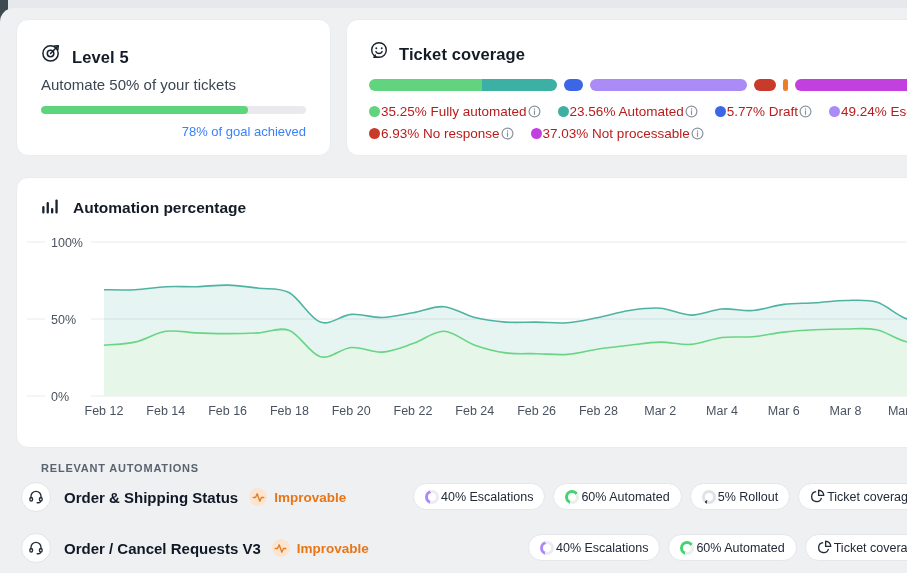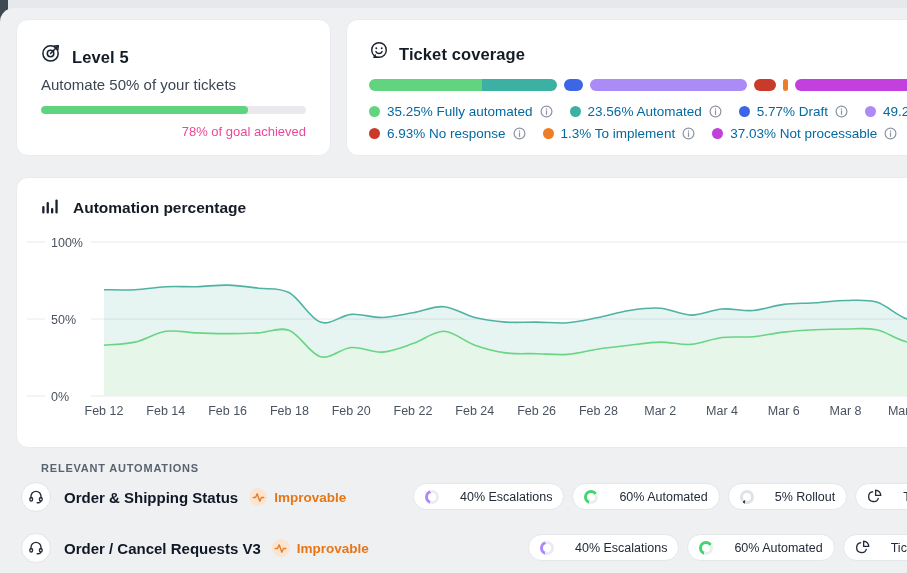--- a/index.html
+++ b/index.html
@@ -16,52 +16,52 @@
   #level-card{left:16px;top:19px;width:315px;height:137px;padding:22px 24px;}
   #coverage-card{left:346px;top:19px;width:600px;height:137px;padding:20px 22px;}
   #chart-card{left:16px;top:177px;width:930px;height:271px;padding:0;}
 
   .card-head{display:flex;align-items:flex-end;gap:10px;}
   .card-title{font-size:16.5px;font-weight:700;color:#141c27;letter-spacing:.1px;}
   .subtitle{margin-top:9px;font-size:15px;color:#3b4653;}
 
   .progress-track{margin-top:13px;height:8px;border-radius:4px;background:#e9e9ee;overflow:hidden;}
   .progress-fill{height:100%;border-radius:4px;}
-  .progress-caption{margin-top:10px;text-align:right;font-size:13px;color:#ec4899;}
+  .progress-caption{margin-top:10px;text-align:right;font-size:13px;color:#3b82f6;}
 
   #coverage-bar{margin-top:15px;height:12px;display:flex;align-items:center;}
   .seg{height:12px;flex:none;}
   .seg.round-l{border-top-left-radius:6px;border-bottom-left-radius:6px;}
   .seg.round-r{border-top-right-radius:6px;border-bottom-right-radius:6px;}
   .seg.gap{margin-left:7px;}
 
   #coverage-legend{margin-top:13px;display:flex;flex-direction:column;gap:7px;}
   .legend-row{display:flex;align-items:center;gap:17px;white-space:nowrap;}
-  .legend-item{display:flex;align-items:center;gap:7px;font-size:13.5px;color:#0369a1;font-weight:500;justify-content:flex-end;}
+  .legend-item{display:flex;align-items:center;gap:1px;font-size:13.5px;color:#b91c1c;font-weight:500;justify-content:flex-end;}
   .legend-dot{width:11px;height:11px;border-radius:50%;flex:none;}
   .info-icon{flex:none;display:inline-flex;}
 
   #chart-head{position:absolute;left:24px;top:19px;display:flex;align-items:center;gap:14px;}
   #chart-title{font-size:15.5px;font-weight:700;color:#141c27;}
   #chart-svg{position:absolute;left:0;top:50px;}
 
   #automations{position:absolute;left:21px;top:462px;right:0;padding-left:20px;}
   #automations-heading{font-size:11px;font-weight:700;letter-spacing:.8px;color:#5a6370;}
   .auto-row{position:absolute;left:0;right:0;height:30px;display:flex;align-items:center;}
   .auto-row.r0{top:20px;}
   .auto-row.r1{top:71px;}
   .avatar{width:30px;height:30px;border-radius:50%;border:1px solid #e2e4e8;background:#fff;display:flex;align-items:center;justify-content:center;box-sizing:border-box;flex:none;}
   .auto-name{margin-left:13px;font-size:15px;font-weight:700;color:#101826;white-space:nowrap;}
   .improvable{margin-left:11px;display:flex;align-items:center;gap:7px;}
   .pulse-wrap{width:18px;height:18px;border-radius:50%;background:#fbe4d0;display:flex;align-items:center;justify-content:center;flex:none;}
   .improvable-label{font-size:13.5px;font-weight:600;color:#e97616;white-space:nowrap;}
   .badges{position:absolute;top:1px;display:flex;align-items:center;gap:8px;white-space:nowrap;}
   .r0 .badges{left:392px;}
   .r1 .badges{left:507px;}
-  .pill{display:inline-flex;align-items:center;gap:21px;height:27px;padding:0 11px;background:#fff;border:1px solid #e4e6ea;border-radius:14px;font-size:12.5px;font-weight:500;color:#222b38;box-sizing:border-box;flex:none;}
+  .pill{display:inline-flex;align-items:center;gap:2px;height:27px;padding:0 11px;background:#fff;border:1px solid #e4e6ea;border-radius:14px;font-size:12.5px;font-weight:500;color:#222b38;box-sizing:border-box;flex:none;}
   .ring{width:14px;height:14px;border-radius:50%;position:relative;flex:none;}
   .ring::after{content:"";position:absolute;inset:3px;background:#fff;border-radius:50%;}
 </style>
 </head>
 <body>
 
 <div class="top-strip"></div>
 <div class="panel"></div>
 
 <div class="card" id="level-card">
@@ -141,31 +141,20 @@
         </span>
         <span class="legend-item">
           <span class="legend-dot" style="background: rgb(171, 139, 245);"></span>
           <span>49.24% Escalated</span>
         </span>
       </div>
       <div class="legend-row">
         <span class="legend-item">
           <span class="legend-dot" style="background: rgb(200, 59, 43);"></span>
           <span>6.93% No response</span>
-          <span class="info-icon">
-            <svg width="13" height="13" viewBox="0 0 13 13">
-              <circle cx="6.5" cy="6.5" r="5.4" fill="none" stroke="#8b939f" stroke-width="1.2"></circle>
-              <line x1="6.5" y1="5.8" x2="6.5" y2="9.3" stroke="#8b939f" stroke-width="1.2" stroke-linecap="round"></line>
-              <circle cx="6.5" cy="3.9" r="0.75" fill="#8b939f"></circle>
-            </svg>
-          </span>
-        </span>
-        <span class="legend-item">
-          <span class="legend-dot" style="background: rgb(238, 125, 40);"></span>
-          <span>1.3% To implement</span>
           <span class="info-icon">
             <svg width="13" height="13" viewBox="0 0 13 13">
               <circle cx="6.5" cy="6.5" r="5.4" fill="none" stroke="#8b939f" stroke-width="1.2"></circle>
               <line x1="6.5" y1="5.8" x2="6.5" y2="9.3" stroke="#8b939f" stroke-width="1.2" stroke-linecap="round"></line>
               <circle cx="6.5" cy="3.9" r="0.75" fill="#8b939f"></circle>
             </svg>
           </span>
         </span>
         <span class="legend-item">
           <span class="legend-dot" style="background: rgb(194, 64, 221);"></span>

